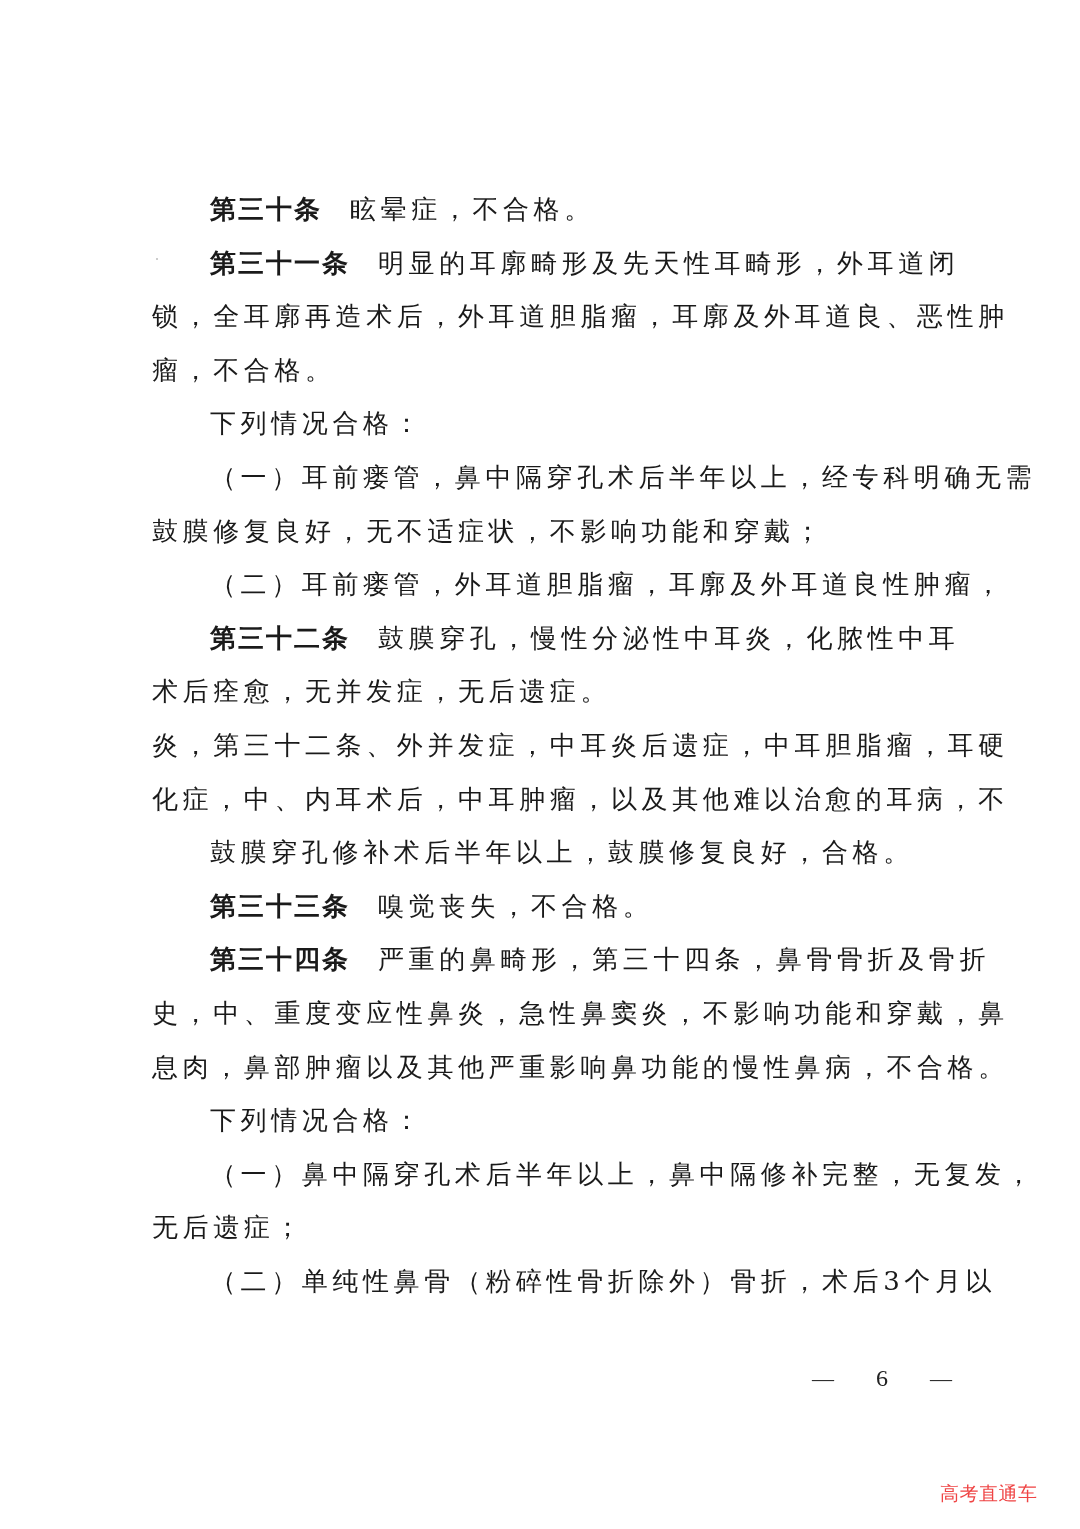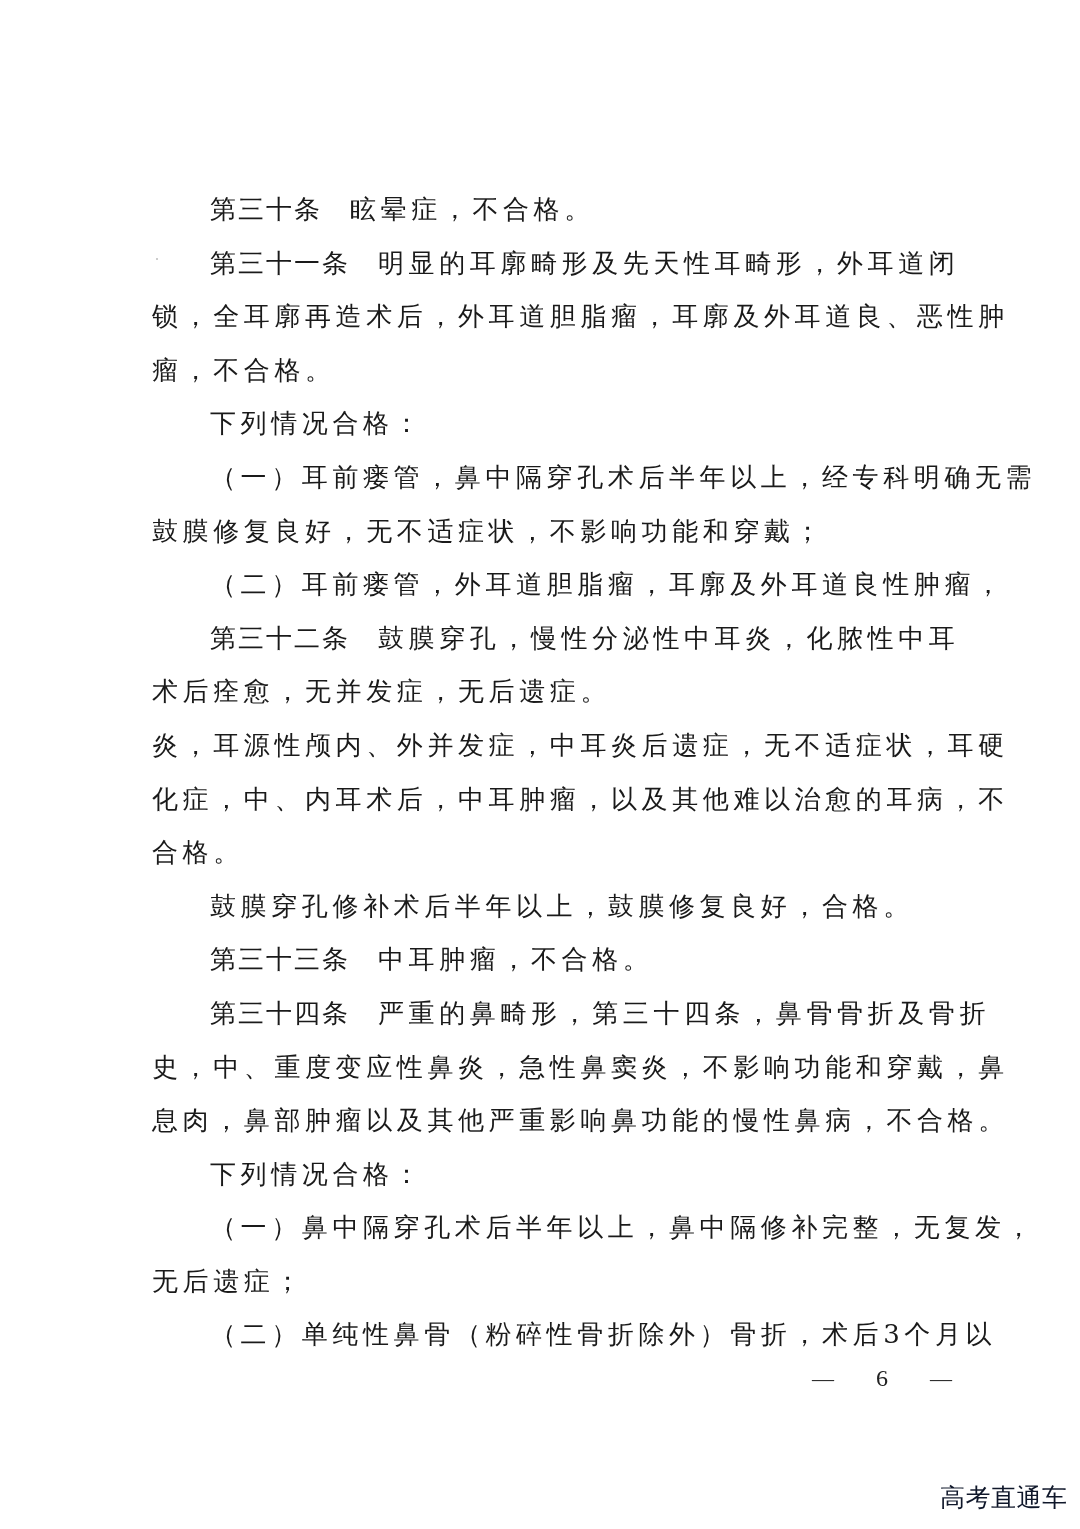--- a/index.html
+++ b/index.html
@@ -22,40 +22,40 @@
     font-size: 26px;
     white-space: nowrap;
     letter-spacing: 4.6px;
     text-align: justify;
     text-align-last: justify;
   }
   .line.last { text-align-last: left; }
   .line.indent { padding-left: 58px; }
   .article {
     font-family: "DejaVu Sans", "Liberation Sans", sans-serif;
-    font-weight: normal;
+    font-weight: bold;
     letter-spacing: 2px;
     margin-right: 28px;
   }
   .page-number {
     position: absolute;
     left: 812px; top: 1365px;
     width: 140px;
     font-family: "Liberation Serif", "DejaVu Serif", serif;
     font-size: 24px;
     color: #222;
     display: flex; justify-content: space-between; align-items: center;
   }
   .page-number .dash { font-size: 22px; }
   .watermark {
     position: absolute;
     left: 940px; top: 1481px;
     font-family: Liberation Mono, monospace;
-    font-size: 25px;
-    color: #0f172a;
+    font-size: 19px;
+    color: #ef4444;
     letter-spacing: 0.5px;
   }
   .speck {
     position: absolute; left: 156px; top: 258px;
     width: 2px; height: 2px; background: #bbb; border-radius: 50%;
   }
 </style>
 </head>
 <body>
 
@@ -77,28 +77,27 @@
 
   <div class="line indent">（一）耳前瘘管，鼻中隔穿孔术后半年以上，经专科明确无需</div>
   <div class="line last">鼓膜修复良好，无不适症状，不影响功能和穿戴；</div>
 
   <div class="line indent">（二）耳前瘘管，外耳道胆脂瘤，耳廓及外耳道良性肿瘤，</div>
   <div class="line indent">
     <span class="article">第三十二条</span><span>鼓膜穿孔，慢性分泌性中耳炎，化脓性中耳</span>
   </div>
 
   <div class="line last">术后痊愈，无并发症，无后遗症。</div>
-  <div class="line">炎，耳源性颅内、外并发症，中耳炎后遗症，无不适症状，耳硬</div>
+  <div class="line">炎，第三十二条、外并发症，中耳炎后遗症，中耳胆脂瘤，耳硬</div>
   <div class="line">化症，中、内耳术后，中耳肿瘤，以及其他难以治愈的耳病，不</div>
-  <div class="line last">合格。</div>
 
   <div class="line indent last">鼓膜穿孔修补术后半年以上，鼓膜修复良好，合格。</div>
 
   <div class="line indent last">
-    <span class="article">第三十三条</span><span>中耳肿瘤，不合格。</span>
+    <span class="article">第三十三条</span><span>嗅觉丧失，不合格。</span>
   </div>
 
   <div class="line indent">
     <span class="article">第三十四条</span><span>严重的鼻畸形，第三十四条，鼻骨骨折及骨折</span>
   </div>
   <div class="line">史，中、重度变应性鼻炎，急性鼻窦炎，不影响功能和穿戴，鼻</div>
   <div class="line">息肉，鼻部肿瘤以及其他严重影响鼻功能的慢性鼻病，不合格。</div>
 
   <div class="line indent last">下列情况合格：</div>
 

